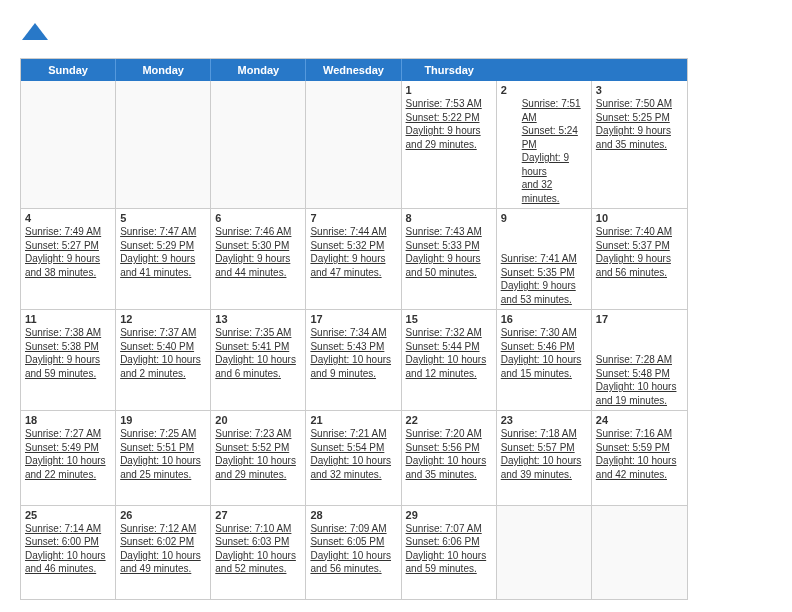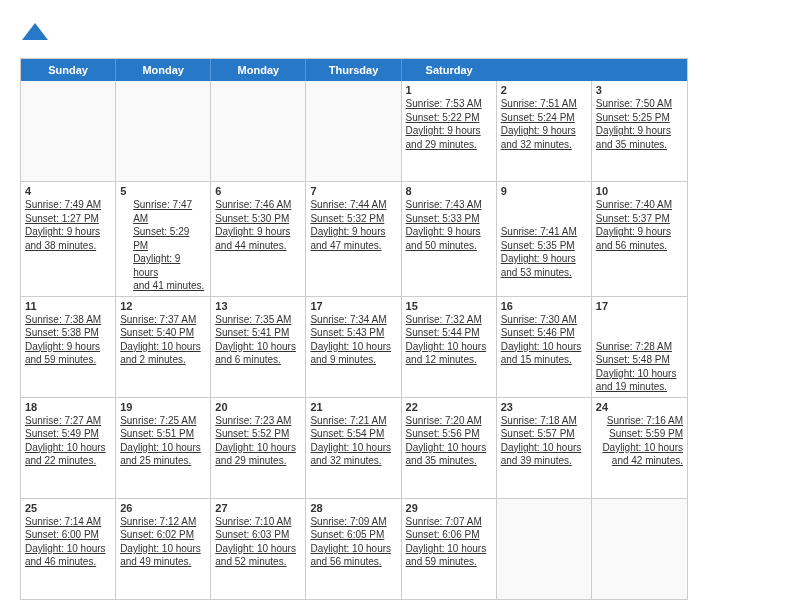--- a/index.html
+++ b/index.html
@@ -131,62 +131,62 @@
       <div class="title-month"></div>
       <div class="title-location"></div>
     </div>
   </div>
 
   <div class="calendar">
     <div class="cal-header" id="cal-header">
         <div class="cal-header-cell">Sunday</div>
         <div class="cal-header-cell">Monday</div>
         <div class="cal-header-cell">Monday</div>
+        <div class="cal-header-cell">Wednesday</div>
         <div class="cal-header-cell">Thursday</div>
-        <div class="cal-header-cell">Saturday</div>
       </div>
     <div class="cal-body" id="cal-body">
         <div class="cal-row">
           <div class="cal-cell empty"></div>
           <div class="cal-cell empty"></div>
           <div class="cal-cell empty"></div>
           <div class="cal-cell empty"></div>
           <div class="cal-cell">
             <div class="day-num">1</div>
             <div class="day-info" style="white-space: pre-line;">Sunrise: 7:53 AM
 Sunset: 5:22 PM
 Daylight: 9 hours
 and 29 minutes.</div>
           </div>
           <div class="cal-cell">
             <div class="day-num">2</div>
-            <div class="day-info" style="white-space: pre-line;">Sunrise: 7:51 AM
+            <div class="day-info" style="white-space: pre-line; margin-left: 21px;">Sunrise: 7:51 AM
 Sunset: 5:24 PM
 Daylight: 9 hours
 and 32 minutes.</div>
           </div>
           <div class="cal-cell">
             <div class="day-num">3</div>
             <div class="day-info" style="white-space: pre-line;">Sunrise: 7:50 AM
 Sunset: 5:25 PM
 Daylight: 9 hours
 and 35 minutes.</div>
           </div>
         </div>
         <div class="cal-row">
           <div class="cal-cell">
             <div class="day-num">4</div>
             <div class="day-info" style="white-space: pre-line;">Sunrise: 7:49 AM
-Sunset: 1:27 PM
+Sunset: 5:27 PM
 Daylight: 9 hours
 and 38 minutes.</div>
           </div>
           <div class="cal-cell">
             <div class="day-num">5</div>
-            <div class="day-info" style="white-space: pre-line; margin-left: 13px;">Sunrise: 7:47 AM
+            <div class="day-info" style="white-space: pre-line;">Sunrise: 7:47 AM
 Sunset: 5:29 PM
 Daylight: 9 hours
 and 41 minutes.</div>
           </div>
           <div class="cal-cell">
             <div class="day-num">6</div>
             <div class="day-info" style="white-space: pre-line;">Sunrise: 7:46 AM
 Sunset: 5:30 PM
 Daylight: 9 hours
 and 44 minutes.</div>
@@ -309,21 +309,21 @@
           </div>
           <div class="cal-cell">
             <div class="day-num">23</div>
             <div class="day-info" style="white-space: pre-line;">Sunrise: 7:18 AM
 Sunset: 5:57 PM
 Daylight: 10 hours
 and 39 minutes.</div>
           </div>
           <div class="cal-cell">
             <div class="day-num">24</div>
-            <div class="day-info" style="white-space: pre-line; text-align: right;">Sunrise: 7:16 AM
+            <div class="day-info" style="white-space: pre-line;">Sunrise: 7:16 AM
 Sunset: 5:59 PM
 Daylight: 10 hours
 and 42 minutes.</div>
           </div>
         </div>
         <div class="cal-row">
           <div class="cal-cell">
             <div class="day-num">25</div>
             <div class="day-info" style="white-space: pre-line;">Sunrise: 7:14 AM
 Sunset: 6:00 PM

